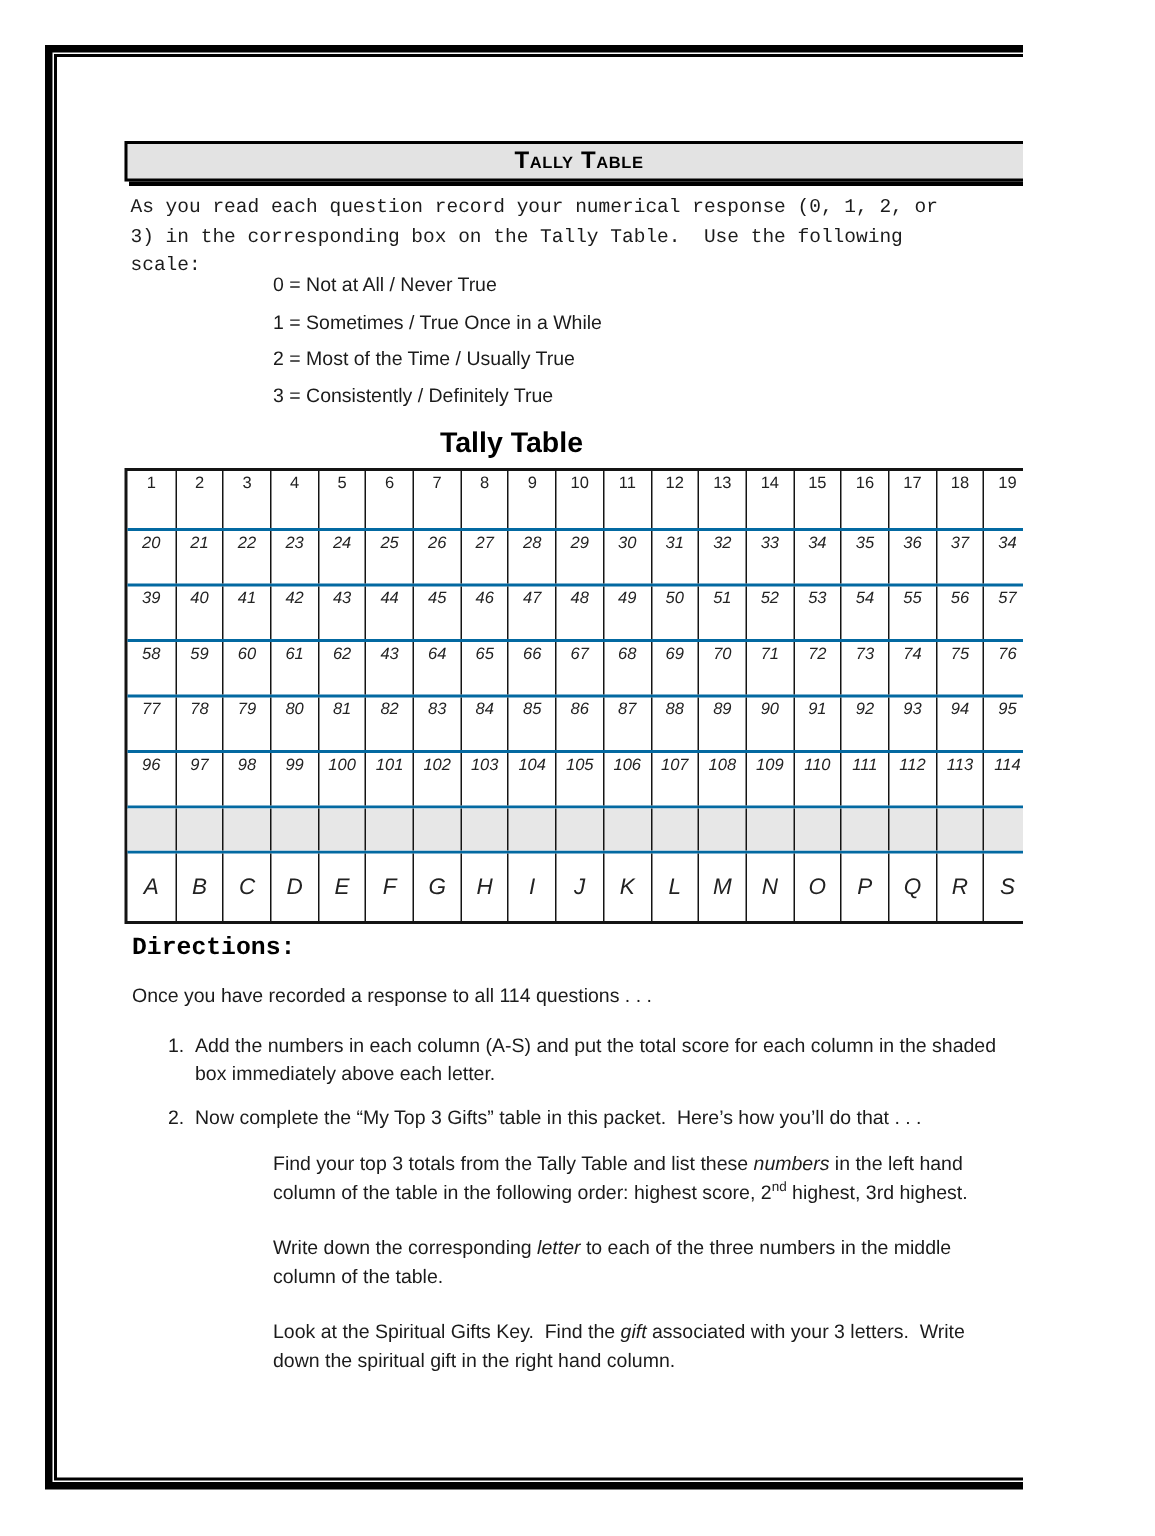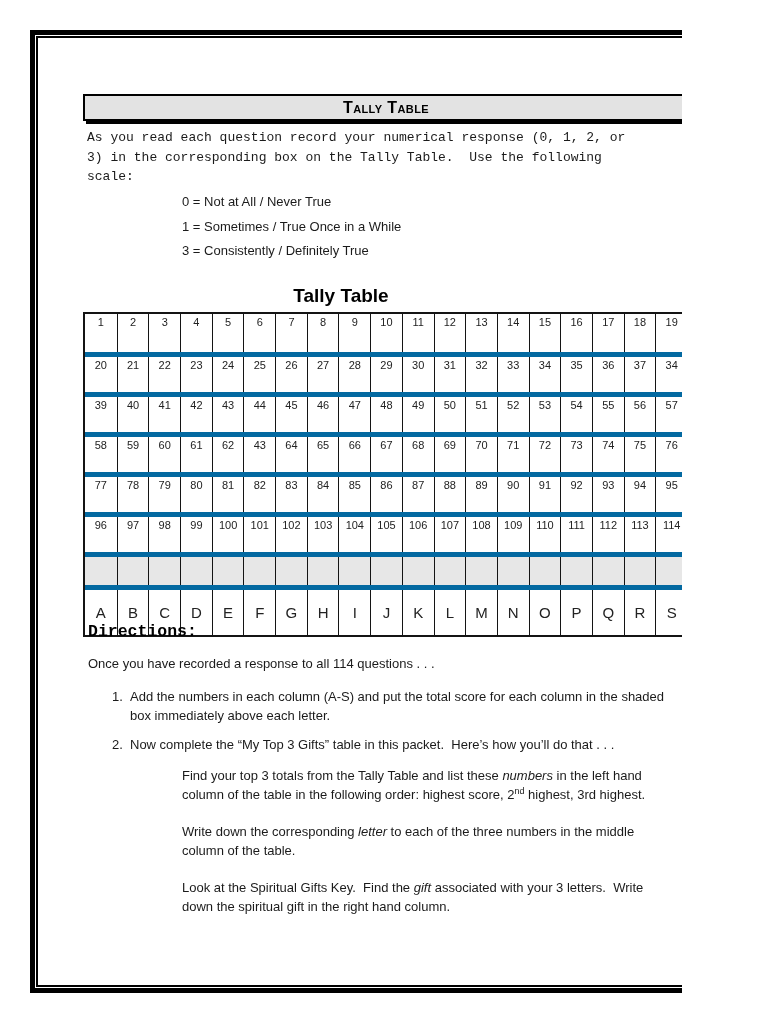--- a/index.html
+++ b/index.html
@@ -13,30 +13,30 @@
   .frame-inner{position:absolute;inset:1px;border:2px solid #000;}
   
   .banner{position:absolute;left:83px;top:94px;width:606px;height:27px;
     box-sizing:border-box;background:#e3e3e3;border:2px solid #000;
     box-shadow:3px 3px 0 0 #000;display:flex;align-items:center;justify-content:center;}
   .banner-text{font-weight:bold;font-size:16px;font-variant:small-caps;letter-spacing:.4px;color:#000;}
   
   .intro{position:absolute;left:87px;top:128px;width:552px;margin:0;
     font-size:13px;line-height:19.5px;white-space:pre-wrap;font-family:Liberation Mono, monospace;}
   
-  .scale{position:absolute;left:182px;top:192px;margin:0;padding:0;list-style:none;}
+  .scale{position:absolute;left:182px;top:180px;margin:0;padding:0;list-style:none;}
   .scale li{font-size:13px;line-height:19px;margin-bottom:5.5px;}
   
   .table-title{position:absolute;left:0;top:285px;width:100%;margin:0;
     text-align:center;font-size:19px;font-weight:bold;color:#000;}
   
   .tally{position:absolute;left:83px;top:312px;width:606px;box-sizing:border-box;
     border:2px solid #141414;background:#fff;}
   .row{display:grid;grid-template-columns:repeat(19,1fr);}
-  .row + .row{border-top:5px solid #0369a1;}
+  .row + .row{border-top:2px solid #0369a1;font-style:italic;}
   .cell{position:relative;}
   .cell + .cell{border-left:1px solid #141414;}
   .r-first .cell{height:38px;}
   .r-num .cell{height:35px;}
   .r-total .cell{height:28px;background:#e7e7e7;}
   .r-letter .cell{height:45px;display:flex;align-items:center;justify-content:center;
     font-size:15px;color:#222;}
   .cell-num{display:block;text-align:center;padding-top:2px;font-size:11px;color:#222;}
   
   .directions-h{position:absolute;left:88px;top:622px;margin:0;font-size:16.5px;font-weight:bold;color:#000;font-family:Liberation Mono, monospace;}
@@ -61,20 +61,21 @@
 
   <div class="banner">
     <span class="banner-text">Tally Table</span>
   </div>
 
   <p class="intro">As you read each question record your numerical response (0, 1, 2, or 3) in the corresponding box on the Tally Table.  Use the following scale:</p>
 
   <ul class="scale">
       <li>0 = Not at All / Never True</li>
       <li>1 = Sometimes / True Once in a While</li>
+      <li>2 = Most of the Time / Usually True</li>
       <li>3 = Consistently / Definitely True</li>
     </ul>
 
   <h2 class="table-title">Tally Table</h2>
 
   <div class="tally">
       <div class="row r-first">
         <div class="cell">
           <span class="cell-num">1</span>
         </div>

